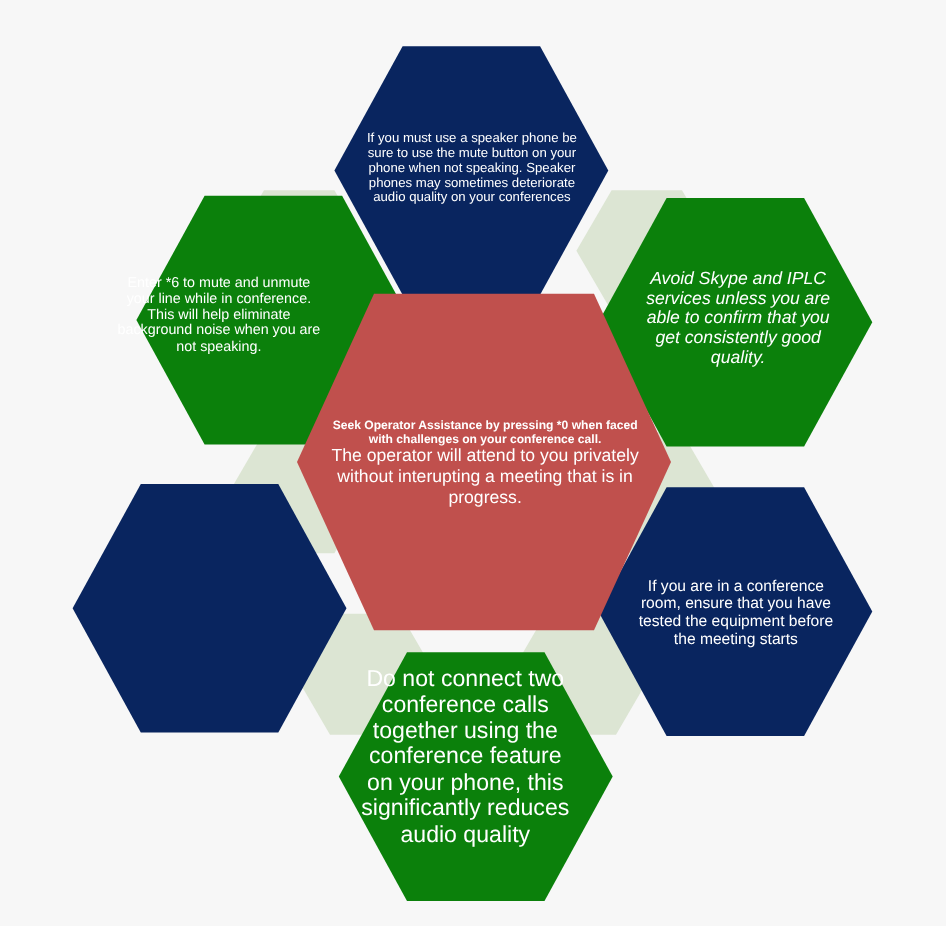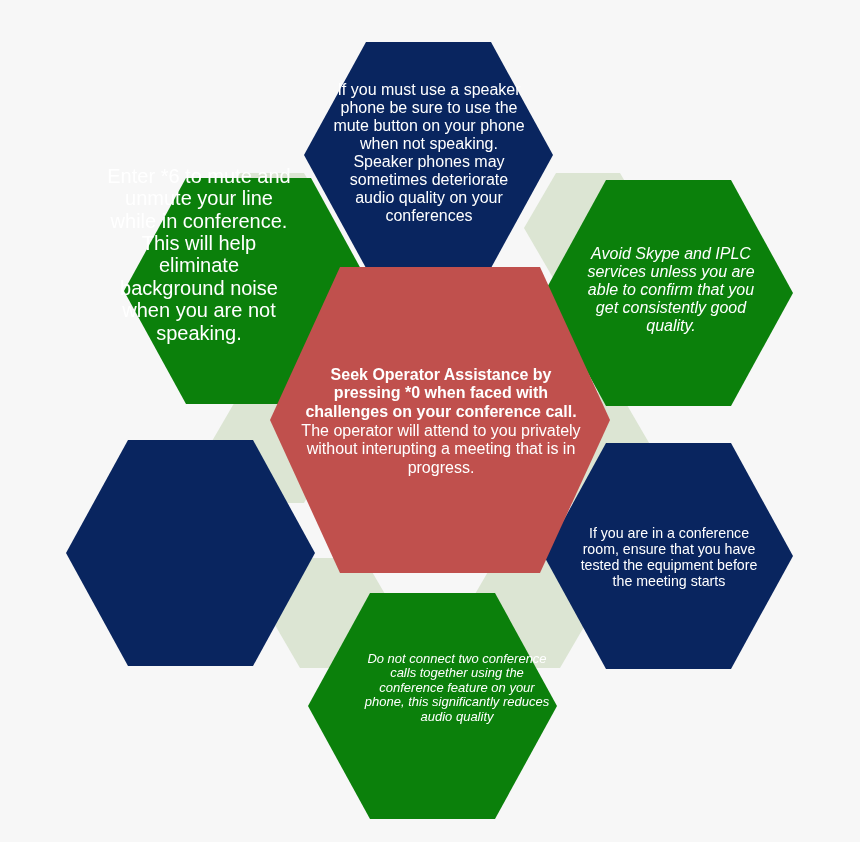--- a/index.html
+++ b/index.html
@@ -23,31 +23,31 @@
     text-align:center;
     display:flex;
     flex-direction:column;
     align-items:center;
     justify-content:center;
     pointer-events:none;
     line-height:1.12;
   }
   .hex-label p{margin:0;}
   
-  .t-top      {left:330px; top:78px;  width:198px; height:150px; font-size:16px;}
-  .t-left     {left:106px; top:228px; width:186px; height:116px; font-size:20px;justify-content:flex-end;}
+  .t-top      {left:330px; top:78px;  width:198px; height:150px; font-size:12px;}
+  .t-left     {left:106px; top:228px; width:186px; height:116px; font-size:13px;}
   .t-right    {left:576px; top:238px; width:190px; height:104px; font-size:16px;font-style:italic;}
   .t-center   {left:300px; top:352px; width:282px; height:140px;}
   .t-lowleft  {left:100px; top:472px; width:196px; height:164px; font-size:14.6px;}
   .t-lowright {left:572px; top:500px; width:194px; height:116px; font-size:14.2px;align-items:center;}
-  .t-bottom   {left:360px; top:622px; width:194px; height:132px; font-size:13px;font-style:italic;}
+  .t-bottom   {left:326px; top:622px; width:194px; height:132px; font-size:21px;}
 
   .center-head{
     font-weight:bold;
-    font-size:16px;
+    font-size:11px;
     line-height:1.16;
     margin-bottom:9px;
   }
   .center-body{
     font-weight:normal;
     font-size:16px;
     line-height:1.18;
   }
 </style>
 </head>

